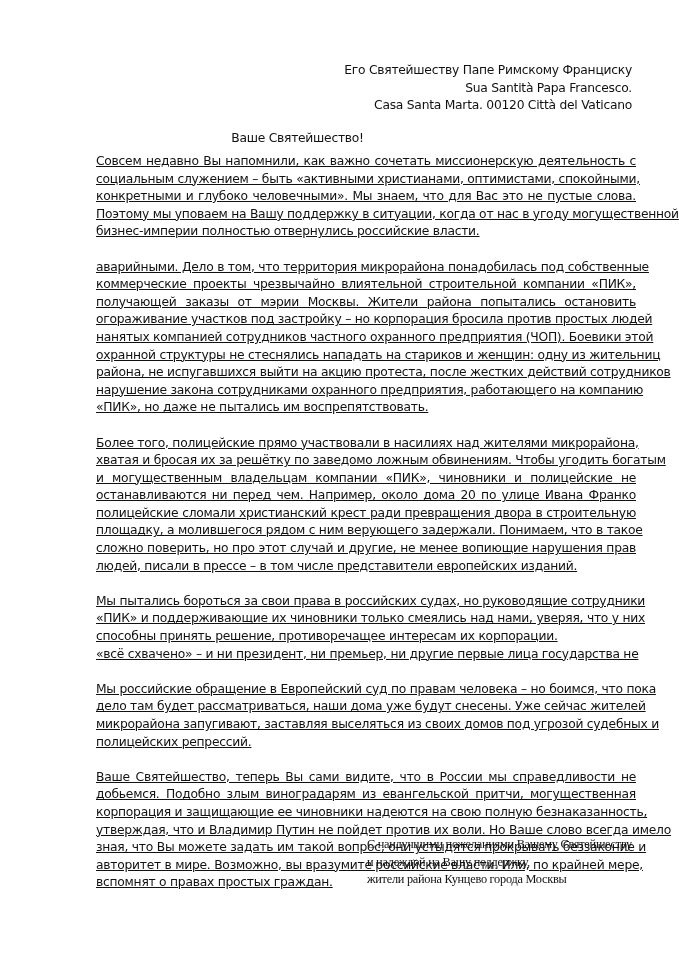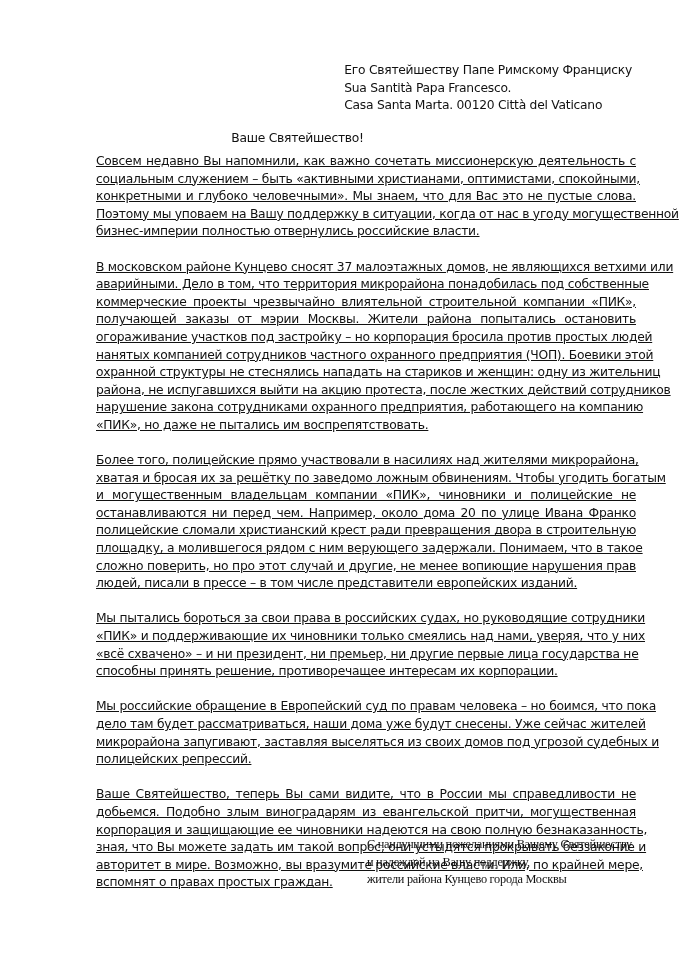--- a/index.html
+++ b/index.html
@@ -6,21 +6,21 @@
     body { width: 679px; height: 960px; position: relative; overflow: hidden; }
     .page {
       position: absolute; left: 0; top: 0; width: 679px; height: 960px;
       font-family: "DejaVu Sans", sans-serif;
       font-size: 12.3px;
       color: #111111;
       letter-spacing: -0.25px;
     }
     .address {
       position: absolute; right: 47px; top: 62px;
-      line-height: 17.5px;
+      text-align: right; line-height: 17.5px;
     }
     .greeting {
       position: absolute; left: 0; width: 595px; top: 130px;
       text-align: center; line-height: 17.5px;
     }
     .body {
       position: absolute; left: 96px; top: 153px; width: 540px;
     }
     .para { margin: 0 0 17.6px 0; }
     .line {
@@ -50,21 +50,20 @@
 
     <div class="para">
       <span class="line">Совсем недавно Вы напомнили, как важно сочетать миссионерскую деятельность с</span>
       <span class="line">социальным служением – быть «активными христианами, оптимистами, спокойными,</span>
       <span class="line">конкретными и глубоко человечными». Мы знаем, что для Вас это не пустые слова.</span>
       <span class="line">Поэтому мы уповаем на Вашу поддержку в ситуации, когда от нас в угоду могущественной</span>
       <span class="line last">бизнес-империи полностью отвернулись российские власти.</span>
     </div>
 
     <div class="para">
-      <span class="line">В московском районе Кунцево сносят 37 малоэтажных домов, не являющихся ветхими или</span>
       <span class="line">аварийными. Дело в том, что территория микрорайона понадобилась под собственные</span>
       <span class="line">коммерческие проекты чрезвычайно влиятельной строительной компании «ПИК»,</span>
       <span class="line">получающей заказы от мэрии Москвы. Жители района попытались остановить</span>
       <span class="line">огораживание участков под застройку – но корпорация бросила против простых людей</span>
       <span class="line">нанятых компанией сотрудников частного охранного предприятия (ЧОП). Боевики этой</span>
       <span class="line">охранной структуры не стеснялись нападать на стариков и женщин: одну из жительниц</span>
       <span class="line">района, не испугавшихся выйти на акцию протеста, после жестких действий сотрудников</span>
       <span class="line">нарушение закона сотрудниками охранного предприятия, работающего на компанию</span>
       <span class="line last">«ПИК», но даже не пытались им воспрепятствовать.</span>
     </div>
@@ -76,35 +75,36 @@
       <span class="line">останавливаются ни перед чем. Например, около дома 20 по улице Ивана Франко</span>
       <span class="line">полицейские сломали христианский крест ради превращения двора в строительную</span>
       <span class="line">площадку, а молившегося рядом с ним верующего задержали. Понимаем, что в такое</span>
       <span class="line">сложно поверить, но про этот случай и другие, не менее вопиющие нарушения прав</span>
       <span class="line last">людей, писали в прессе – в том числе представители европейских изданий.</span>
     </div>
 
     <div class="para">
       <span class="line">Мы пытались бороться за свои права в российских судах, но руководящие сотрудники</span>
       <span class="line">«ПИК» и поддерживающие их чиновники только смеялись над нами, уверяя, что у них</span>
+      <span class="line last">способны принять решение, противоречащее интересам их корпорации.</span>
       <span class="line">«всё схвачено» – и ни президент, ни премьер, ни другие первые лица государства не</span>
-      <span class="line last">способны принять решение, противоречащее интересам их корпорации.</span>
     </div>
 
     <div class="para">
       <span class="line">Мы российские обращение в Европейский суд по правам человека – но боимся, что пока</span>
       <span class="line">дело там будет рассматриваться, наши дома уже будут снесены. Уже сейчас жителей</span>
       <span class="line">микрорайона запугивают, заставляя выселяться из своих домов под угрозой судебных и</span>
       <span class="line last">полицейских репрессий.</span>
     </div>
 
     <div class="para">
       <span class="line">Ваше Святейшество, теперь Вы сами видите, что в России мы справедливости не</span>
       <span class="line">добьемся. Подобно злым виноградарям из евангельской притчи, могущественная</span>
       <span class="line">корпорация и защищающие ее чиновники надеются на свою полную безнаказанность,</span>
+      <span class="line">утверждая, что и Владимир Путин не пойдет против их воли. Но Ваше слово всегда имело</span>
       <span class="line">зная, что Вы можете задать им такой вопрос, они устыдятся прокрывать беззаконие и</span>
       <span class="line">авторитет в мире. Возможно, вы вразумите российские власти. Или, по крайней мере,</span>
       <span class="line last">вспомнят о правах простых граждан.</span>
     </div>
 
   </div>
 
   <div class="signature">
     <div>С наилучшими пожеланиями Вашему Святейшеству</div>
     <div>и надеждой на Вашу поддержку,</div>

